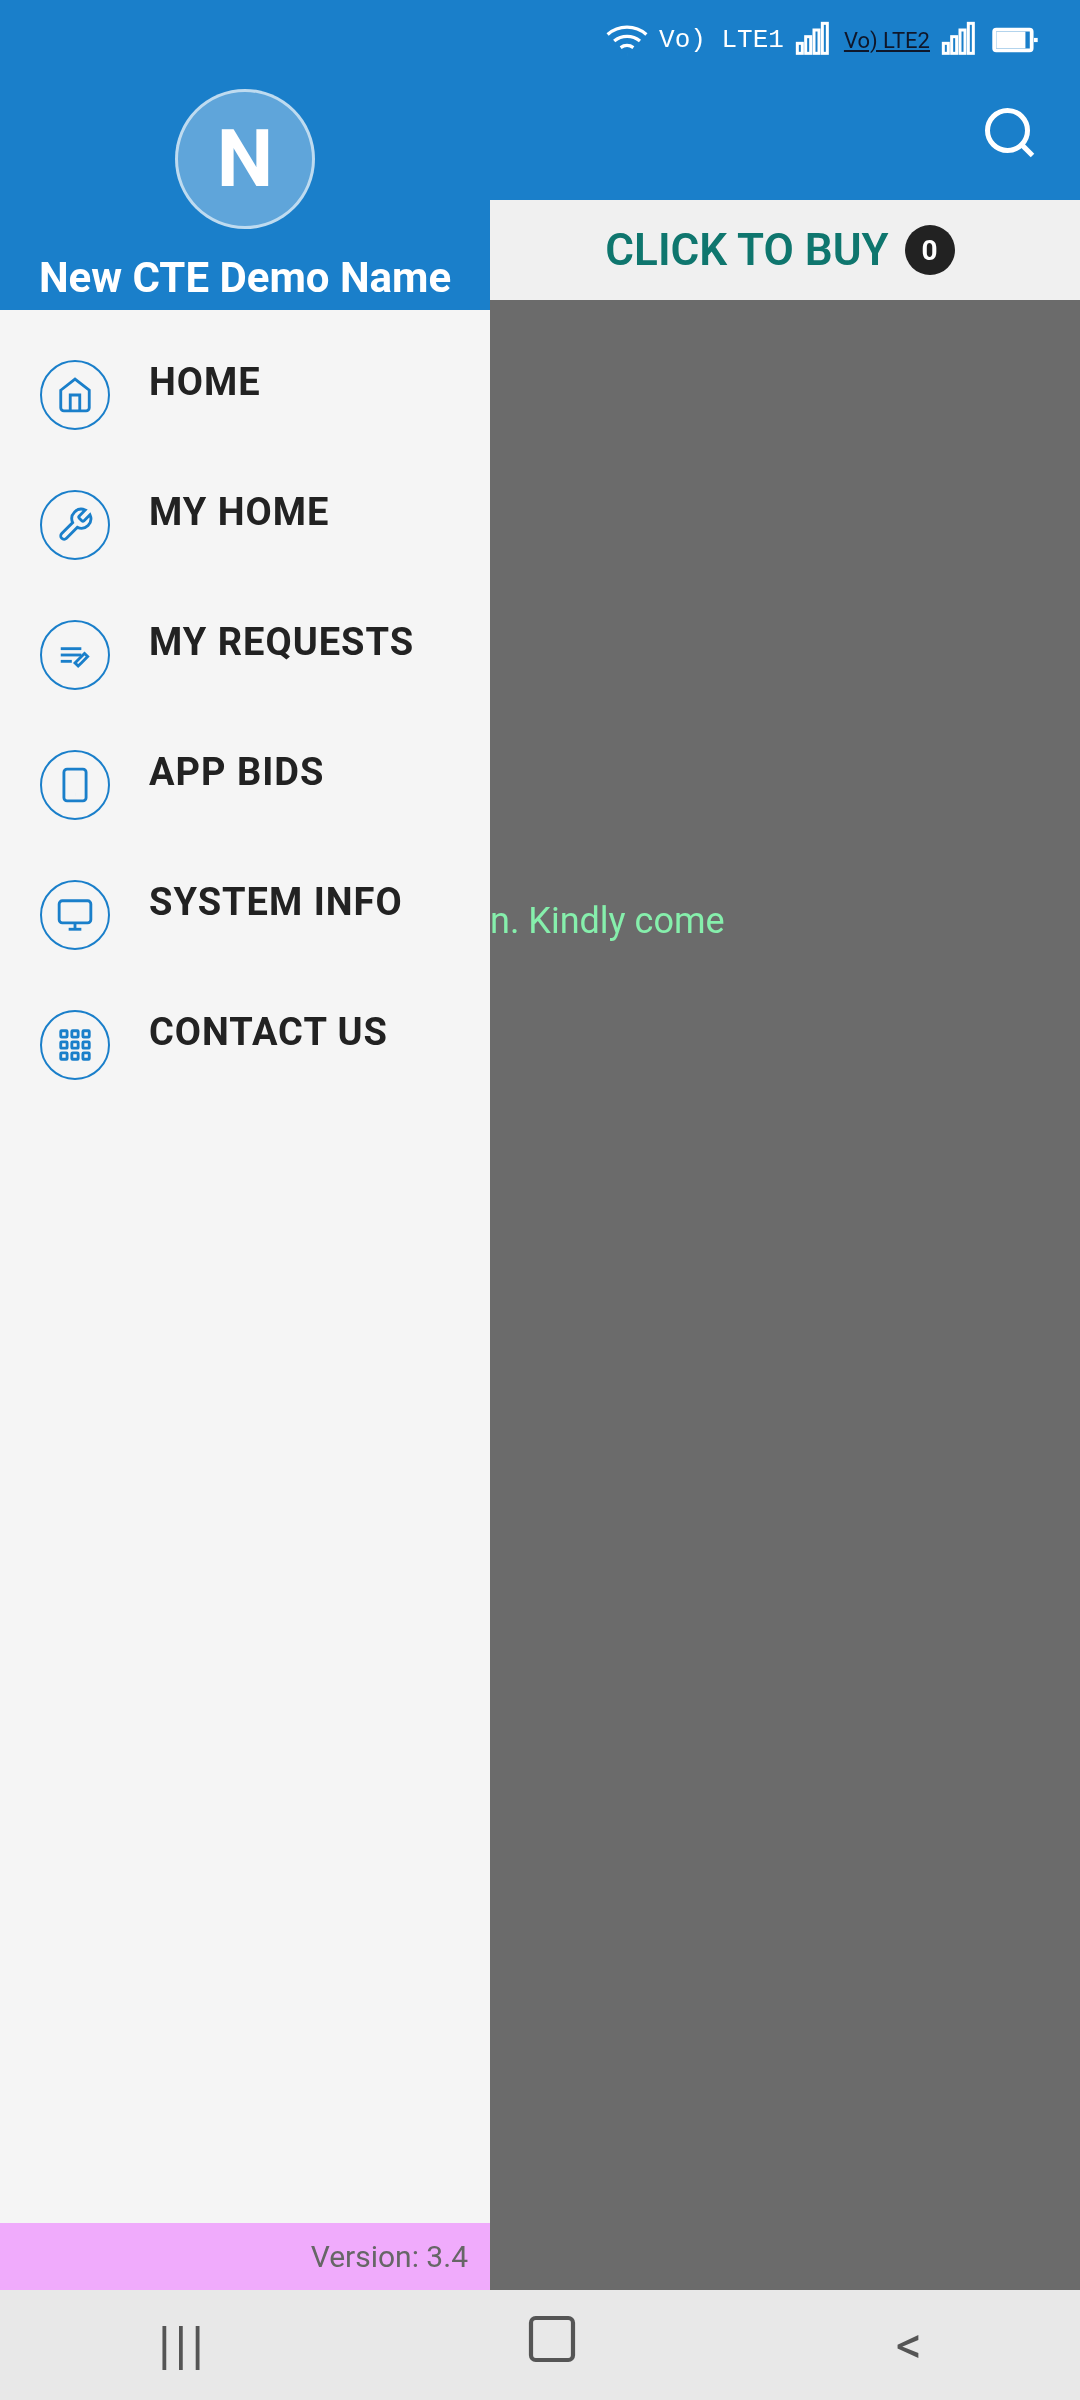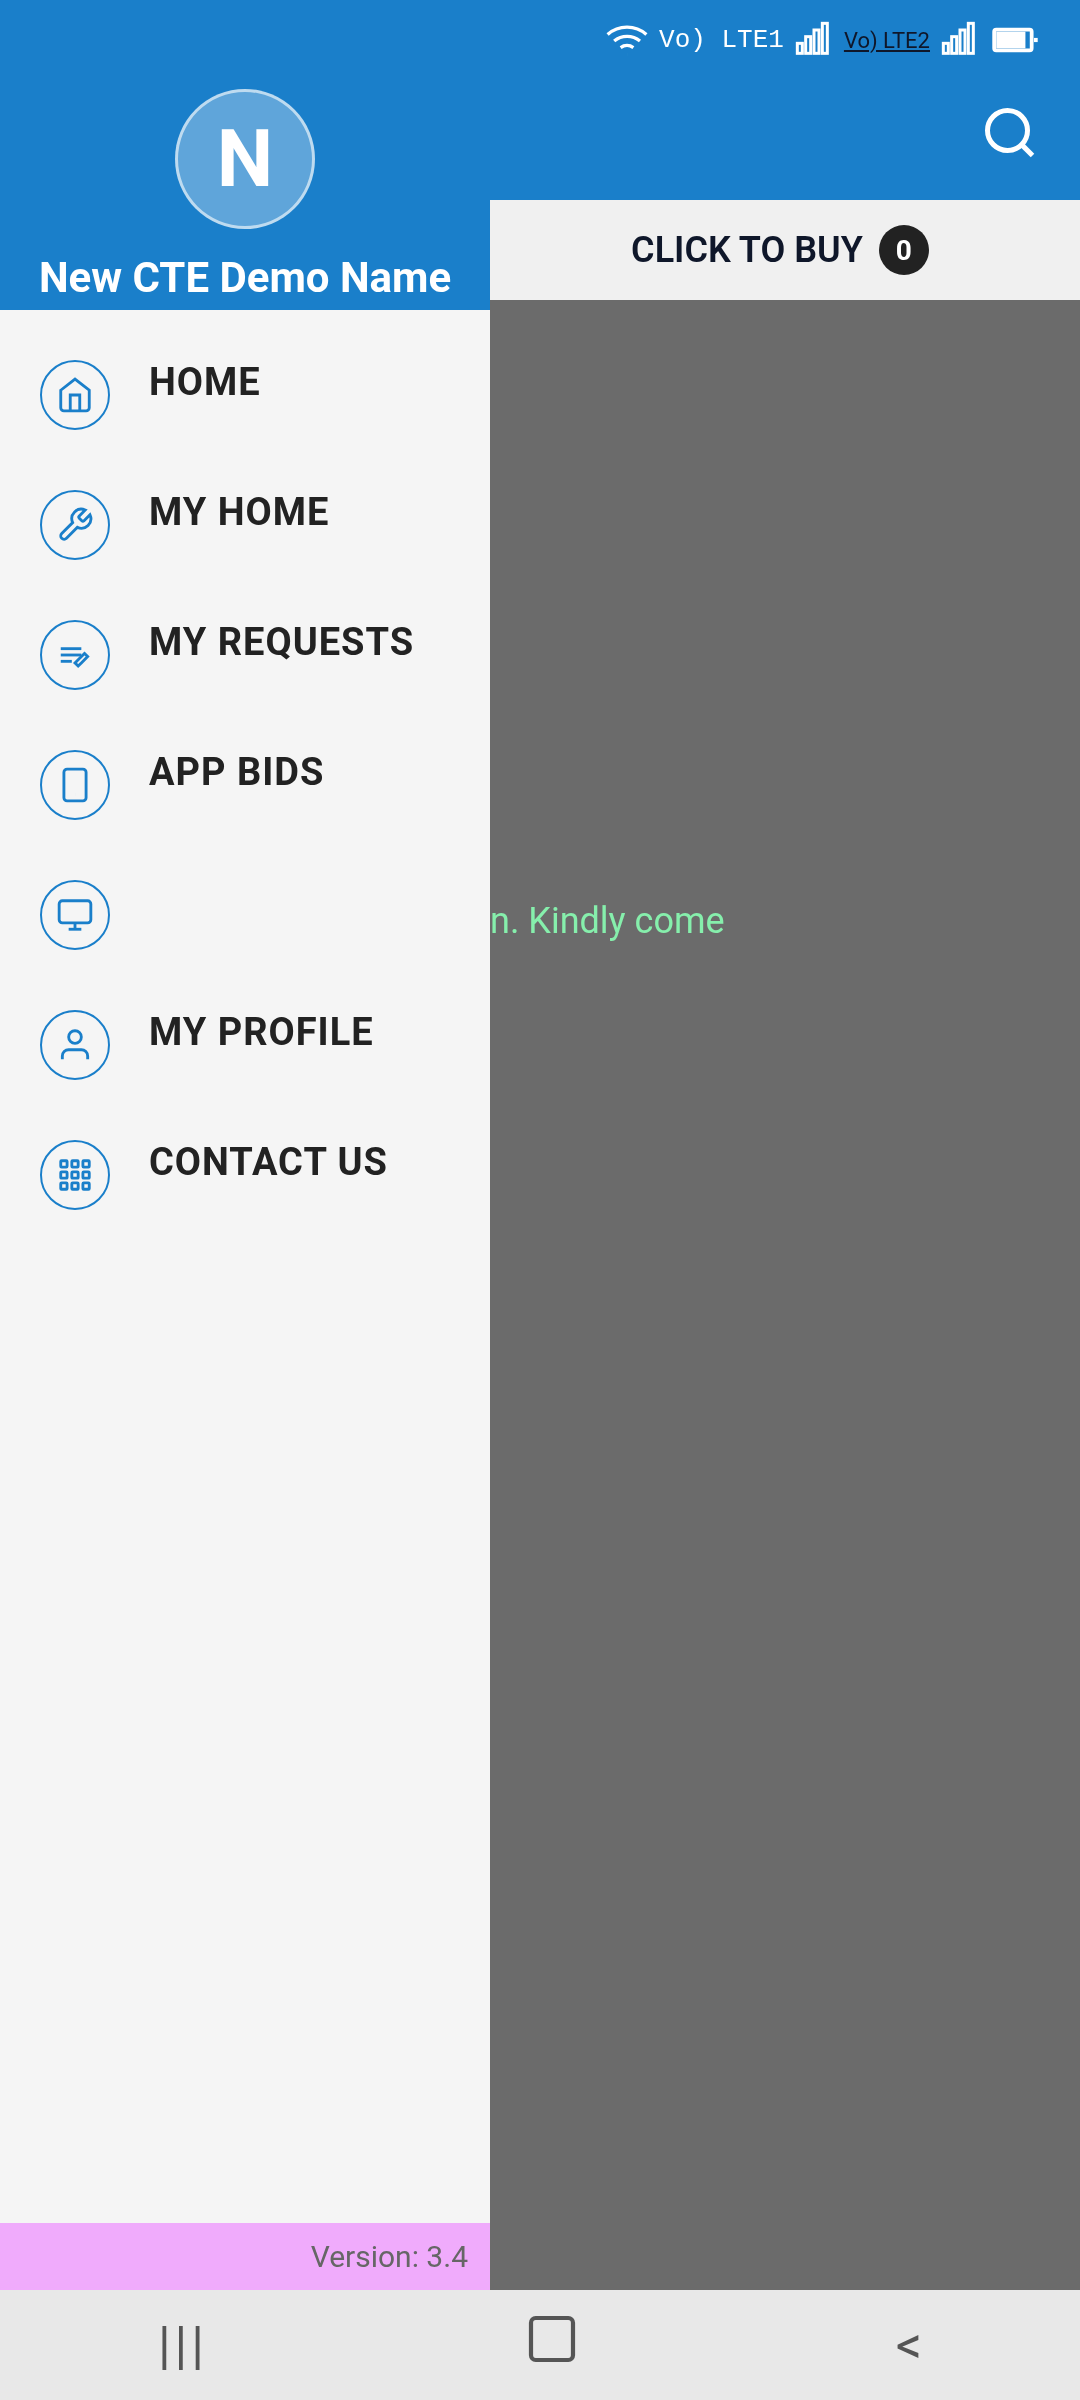--- a/index.html
+++ b/index.html
@@ -83,23 +83,23 @@
       width: 600px;
       height: 100px;
       background: #f0f0f0;
       display: flex;
       align-items: center;
       justify-content: center;
       gap: 16px;
       z-index: 2;
     }
     .click-to-buy-text {
-      font-size: 36px;
+      font-size: 44px;
       font-weight: 600;
-      color: #0f172a;
+      color: #0f766e;
     }
     .click-to-buy-badge {
       background: #222;
       color: white;
       border-radius: 50%;
       width: 50px;
       height: 50px;
       display: flex;
       align-items: center;
       justify-content: center;
@@ -364,31 +364,23 @@
     </div>
 
     <div class="menu-item">
       <div class="menu-icon-circle">
         <svg viewBox="0 0 24 24" class="svg-icon">
           <rect x="2" y="3" width="20" height="14" rx="2" ry="2"></rect>
           <line x1="8" y1="21" x2="16" y2="21"></line>
           <line x1="12" y1="17" x2="12" y2="21"></line>
         </svg>
       </div>
-    </div>
-
-    <div class="menu-item">
-      <div class="menu-icon-circle">
-        <svg viewBox="0 0 24 24" class="svg-icon">
-          <path d="M20 21v-2a4 4 0 0 0-4-4H8a4 4 0 0 0-4 4v2"></path>
-          <circle cx="12" cy="7" r="4"></circle>
-        </svg>
-      </div>
-      <span class="menu-label">MY PROFILE</span>
-    </div>
+      <span class="menu-label">SYSTEM INFO</span>
+    </div>
+
 
     <div class="menu-item">
       <div class="menu-icon-circle">
         <svg viewBox="0 0 24 24" class="svg-icon">
           <rect x="3" y="3" width="4" height="4" rx="0.5"></rect>
           <rect x="10" y="3" width="4" height="4" rx="0.5"></rect>
           <rect x="17" y="3" width="4" height="4" rx="0.5"></rect>
           <rect x="3" y="10" width="4" height="4" rx="0.5"></rect>
           <rect x="10" y="10" width="4" height="4" rx="0.5"></rect>
           <rect x="17" y="10" width="4" height="4" rx="0.5"></rect>

